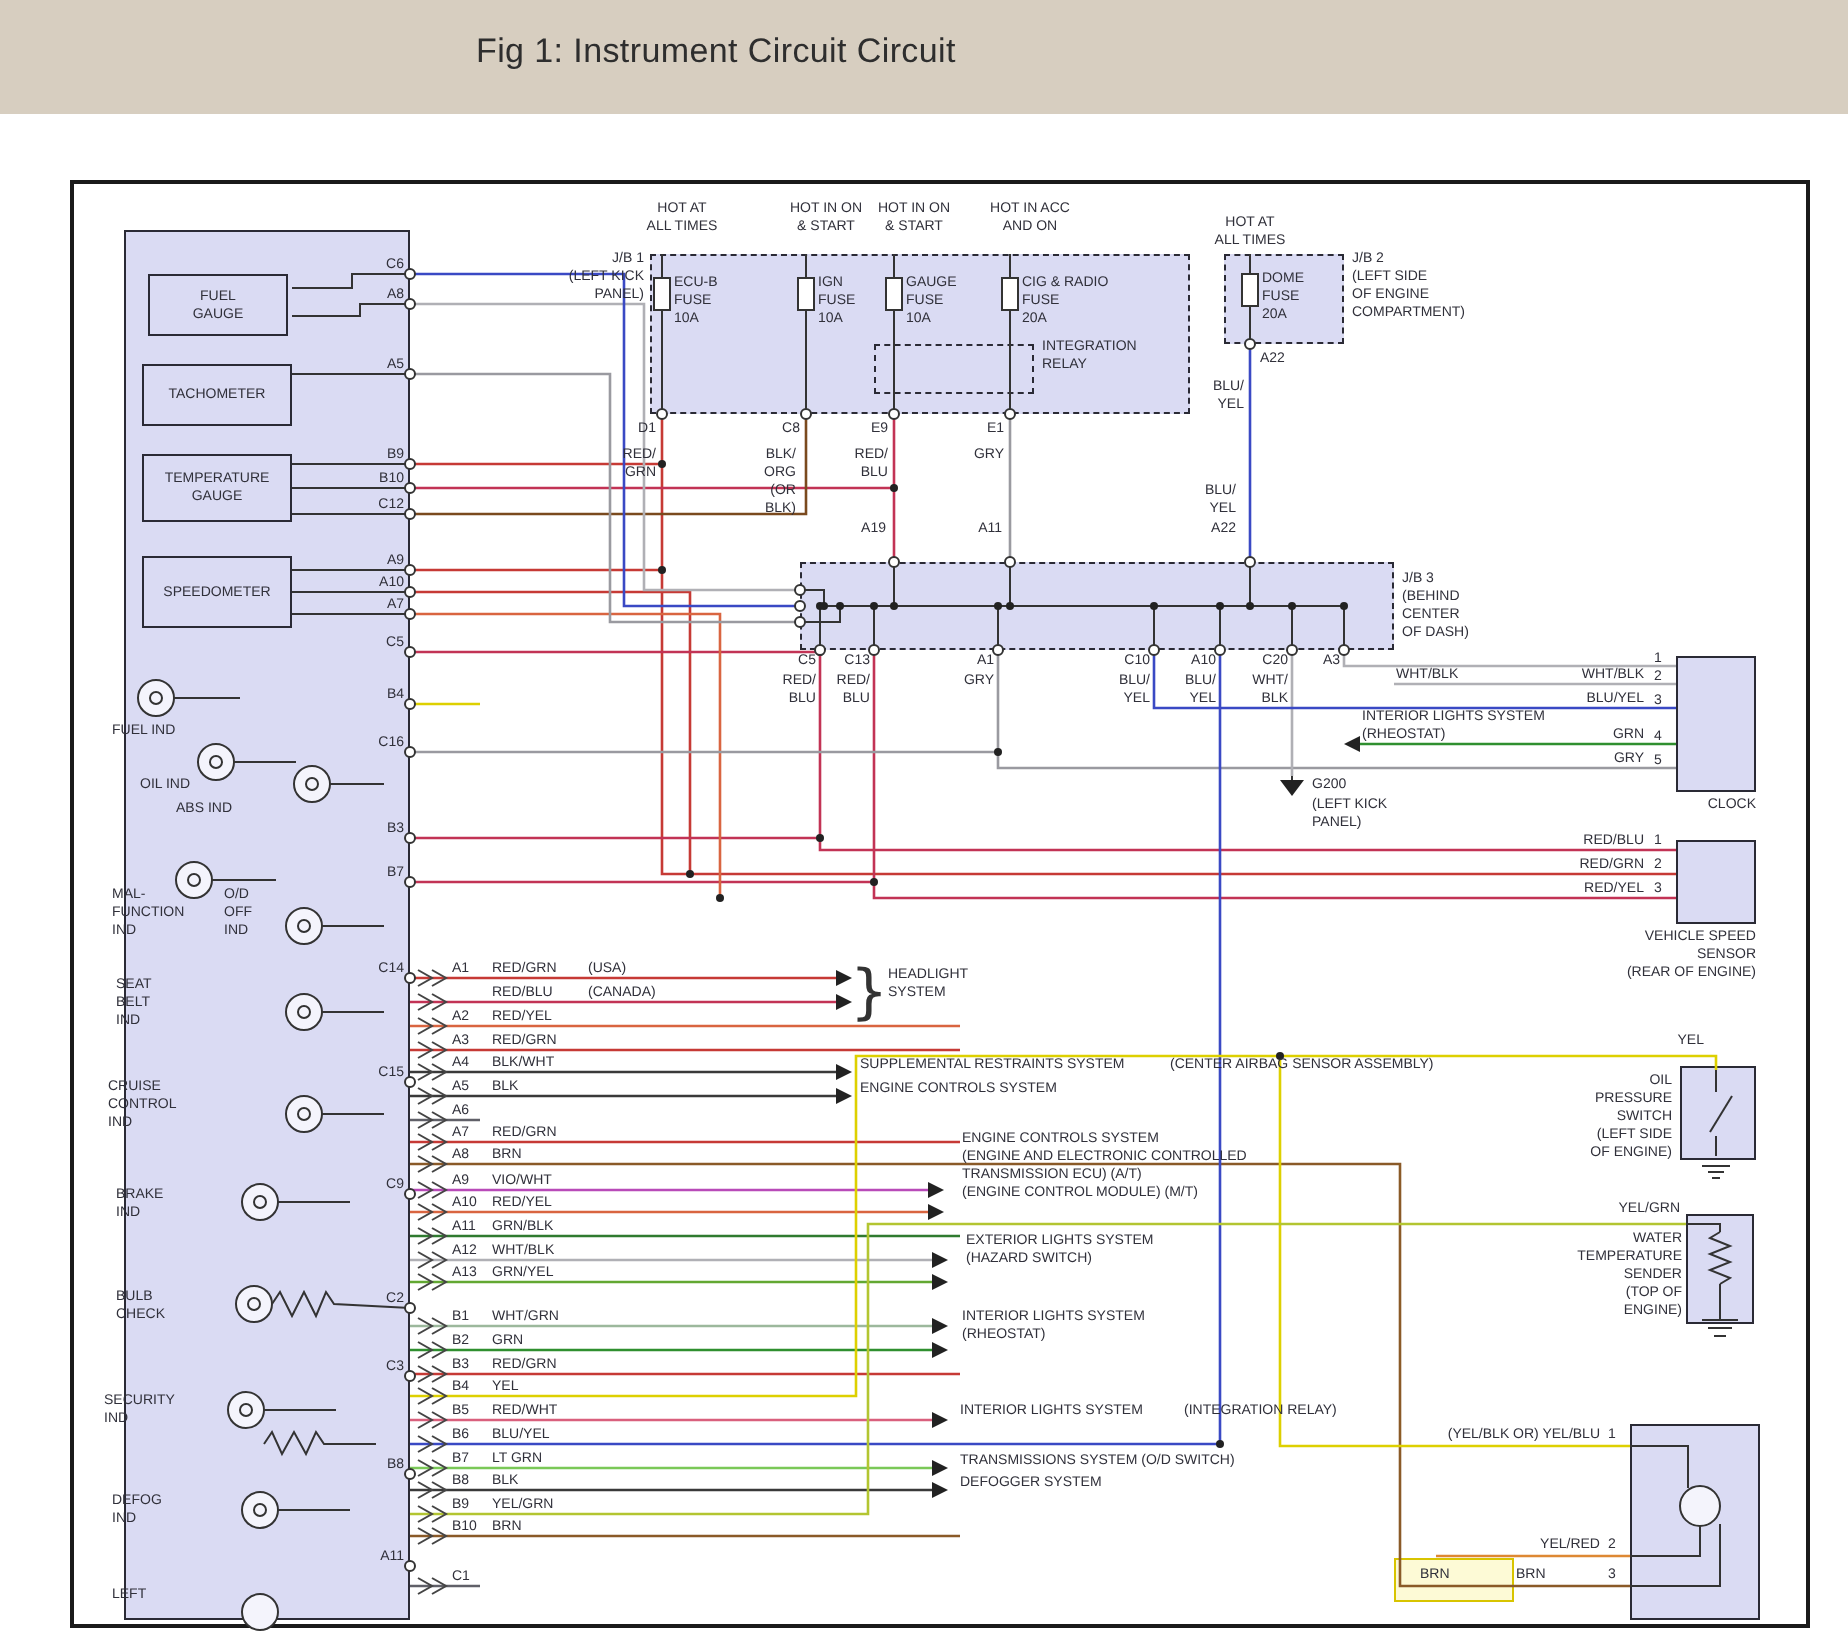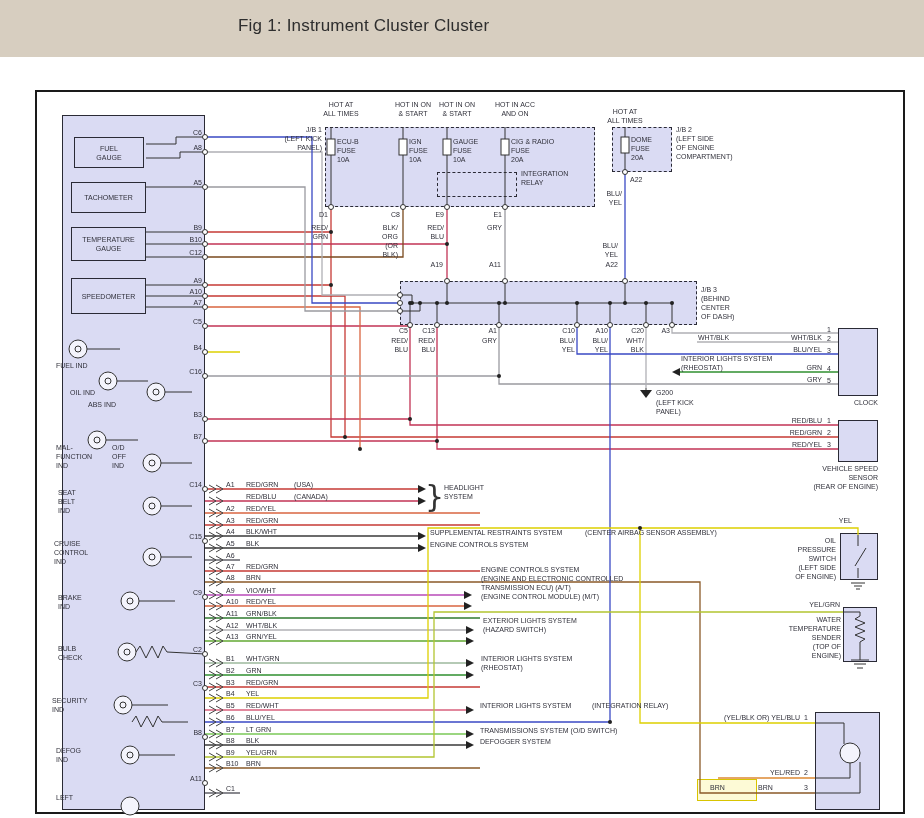--- a/index.html
+++ b/index.html
@@ -27,21 +27,21 @@
   .chev{stroke:#444;stroke-width:1;fill:none;}
   [data-wire]{fill:none;stroke-width:1.3;}
   .rp{display:inline-block;width:20px;}
   .rc{display:inline-block;width:48px;}
   .rn{display:inline-block;}
 </style>
 </head>
 <body>
 
 <div class="titlebar">
-  <div class="title">Fig 1: Instrument Cluster Cluster</div>
+  <div class="title">Fig 1: Instrument Circuit Circuit</div>
 </div>
 
 <div class="sheet"></div>
 <div class="box" style="left:62px;top:115px;width:143px;height:695px;"></div>
 
 <div class="gbox" style="left:74px;top:137px;width:70px;height:31px;">FUEL
 GAUGE</div>
 <div class="gbox" style="left:71px;top:182px;width:75px;height:31px;">TACHOMETER</div>
 <div class="gbox" style="left:71px;top:227px;width:75px;height:34px;">TEMPERATURE
 GAUGE</div>

